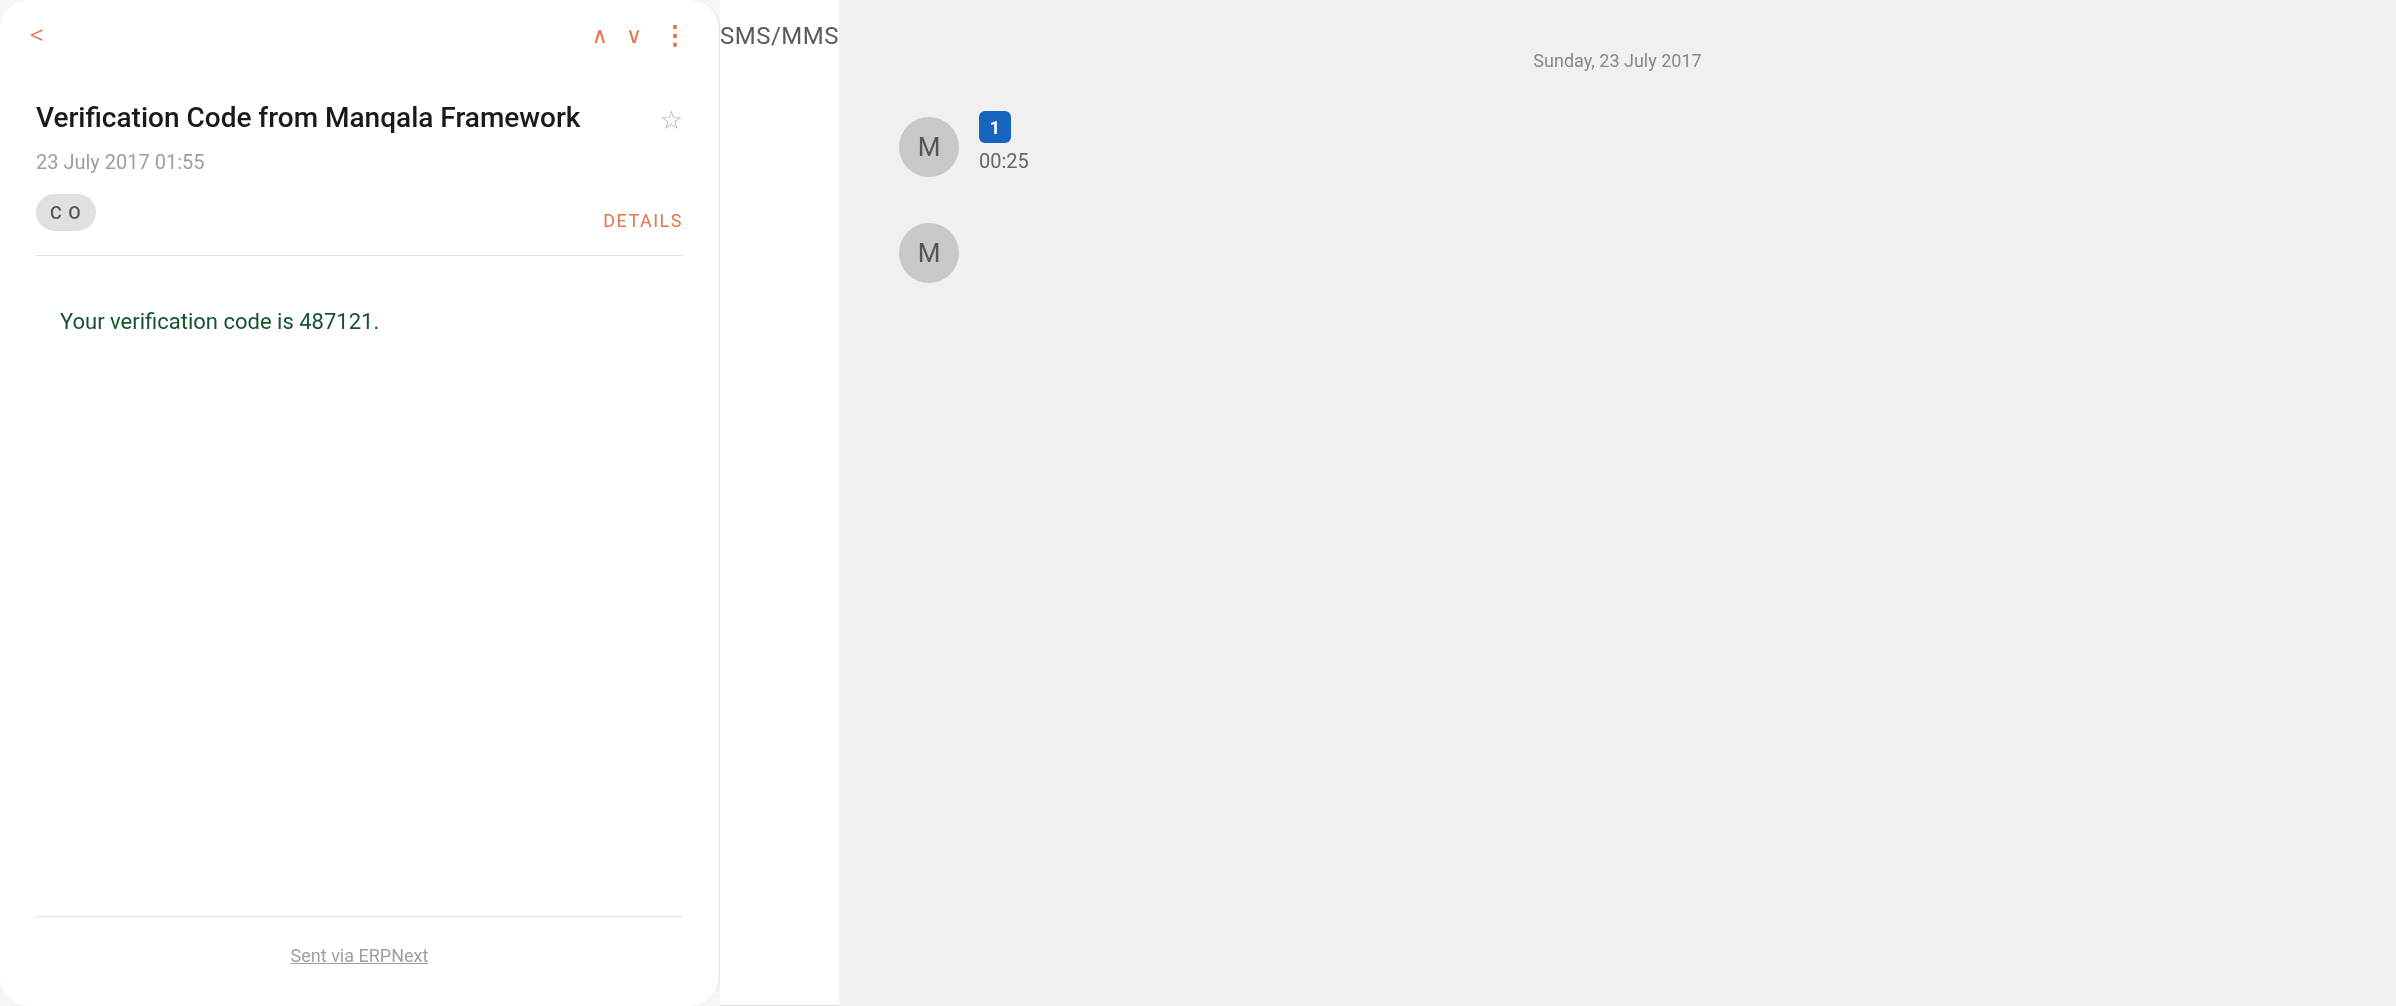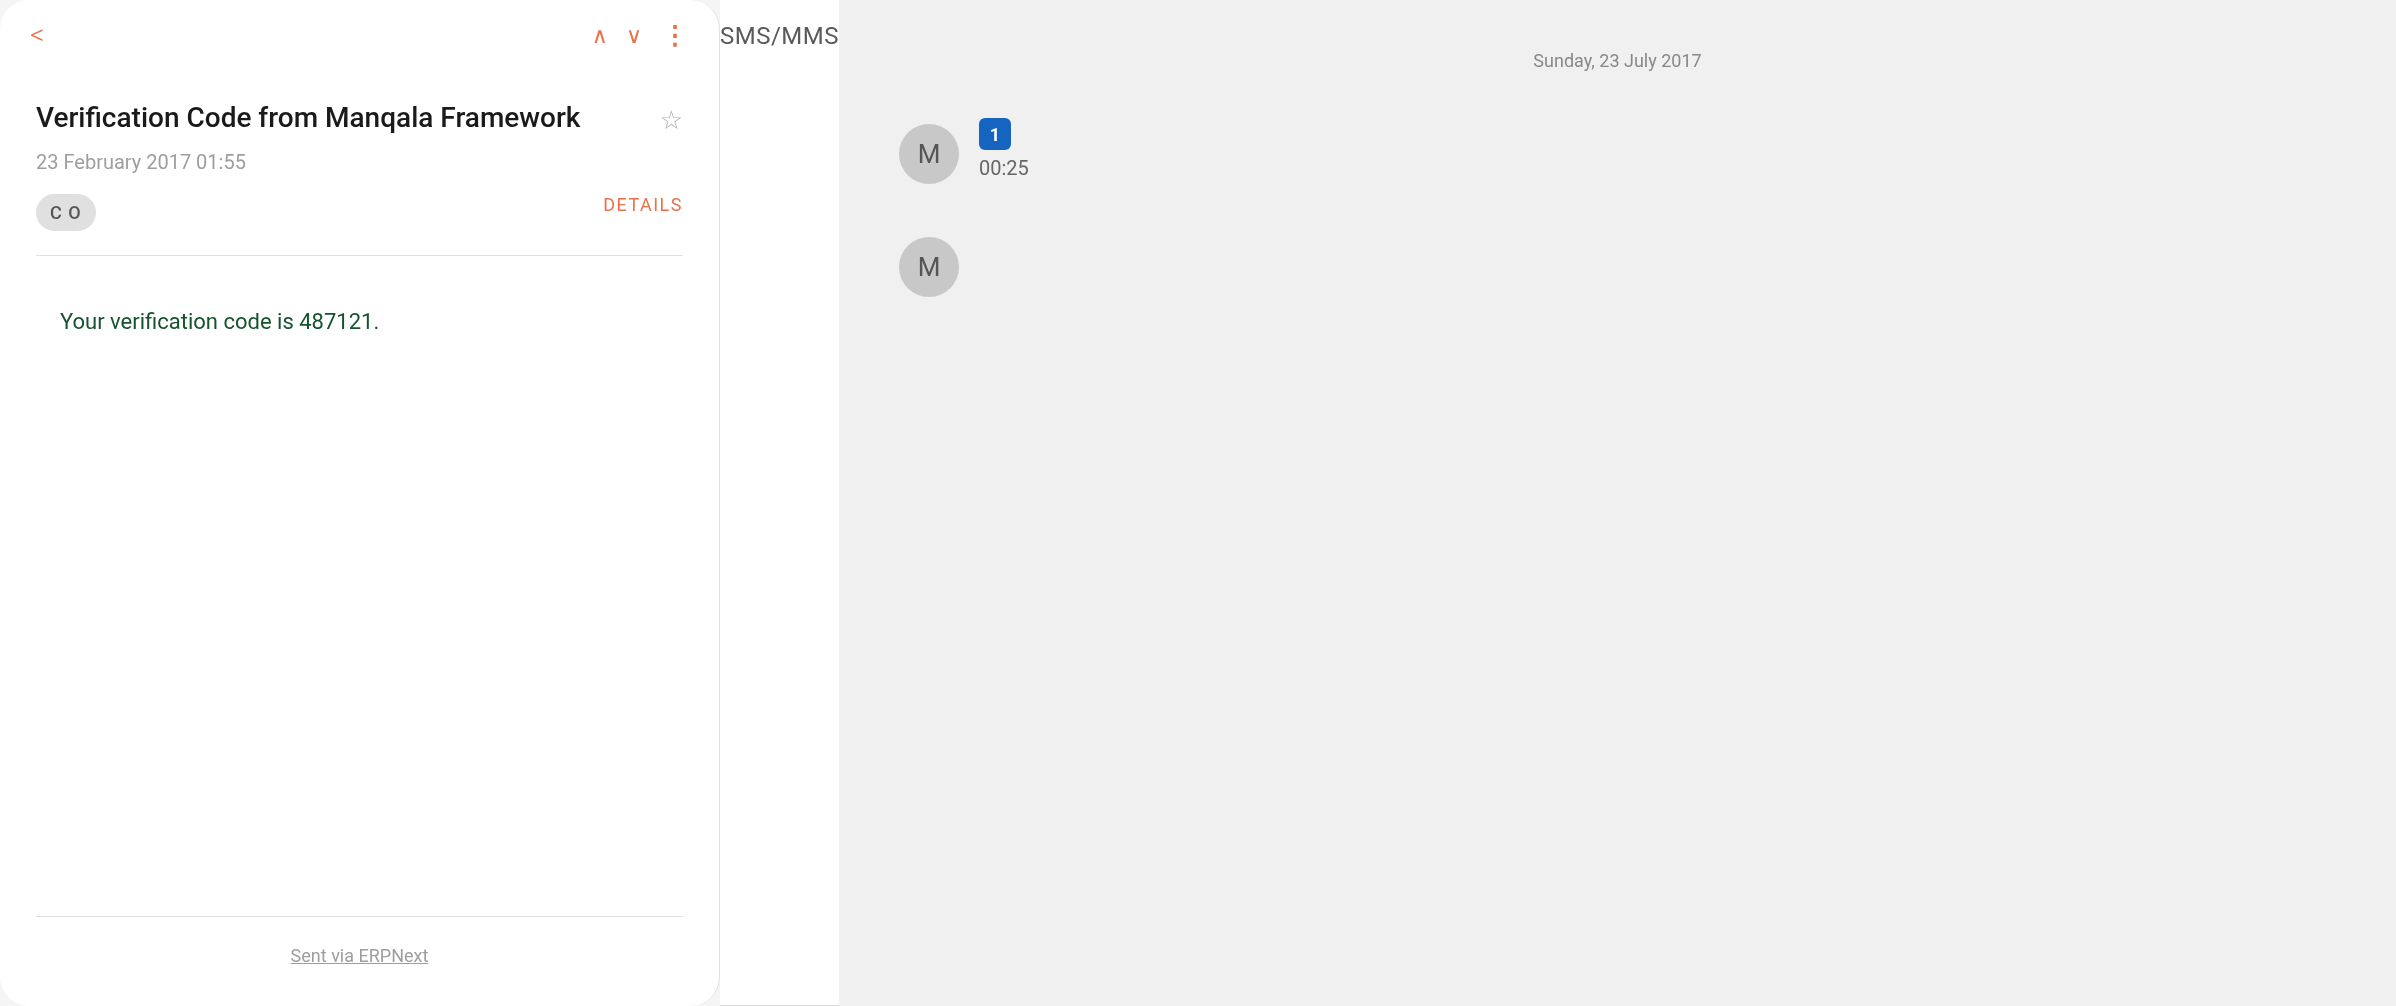--- a/index.html
+++ b/index.html
@@ -89,21 +89,21 @@
     }
 
     .email-date {
       font-size: 20px;
       color: #9e9e9e;
       margin-bottom: 20px;
     }
 
     .email-meta-row {
       display: flex;
-      align-items: flex-start;
+      align-items: flex-end;
       justify-content: space-between;
       margin-top: 10px;
     }
 
     .email-avatar {
       background: #e0e0e0;
       color: #555;
       border-radius: 50px;
       padding: 8px 14px;
       font-size: 18px;
@@ -179,21 +179,21 @@
       font-weight: 400;
       letter-spacing: 0.5px;
     }
 
     .sms-body {
       flex: 1;
       padding: 30px 60px;
       overflow-y: auto;
       display: flex;
       flex-direction: column;
-      gap: 11px;
+      gap: 4px;
     }
 
     .sms-date-label {
       text-align: center;
       font-size: 18px;
       color: #888;
       margin: 20px 0 36px 0;
     }
 
     .sms-message-row {
@@ -291,21 +291,21 @@
       <span class="toolbar-nav-btn chevron-down"></span>
     </div>
     <span class="toolbar-more three-dots"></span>
   </div>
 
   <div class="email-header">
     <div class="email-subject">
       <span>Verification Code from Manqala Framework</span>
       <span class="email-star">☆</span>
     </div>
-    <div class="email-date">23 February 2017  01:55</div>
+    <div class="email-date">23 July 2017  01:55</div>
     <div class="email-meta-row">
       <span class="email-avatar">C O</span>
       <span class="email-details-btn">DETAILS</span>
     </div>
   </div>
 
   <div class="email-divider"></div>
 
   <div class="email-body">
     <p class="email-body-text">Your verification code is 487121.</p>

